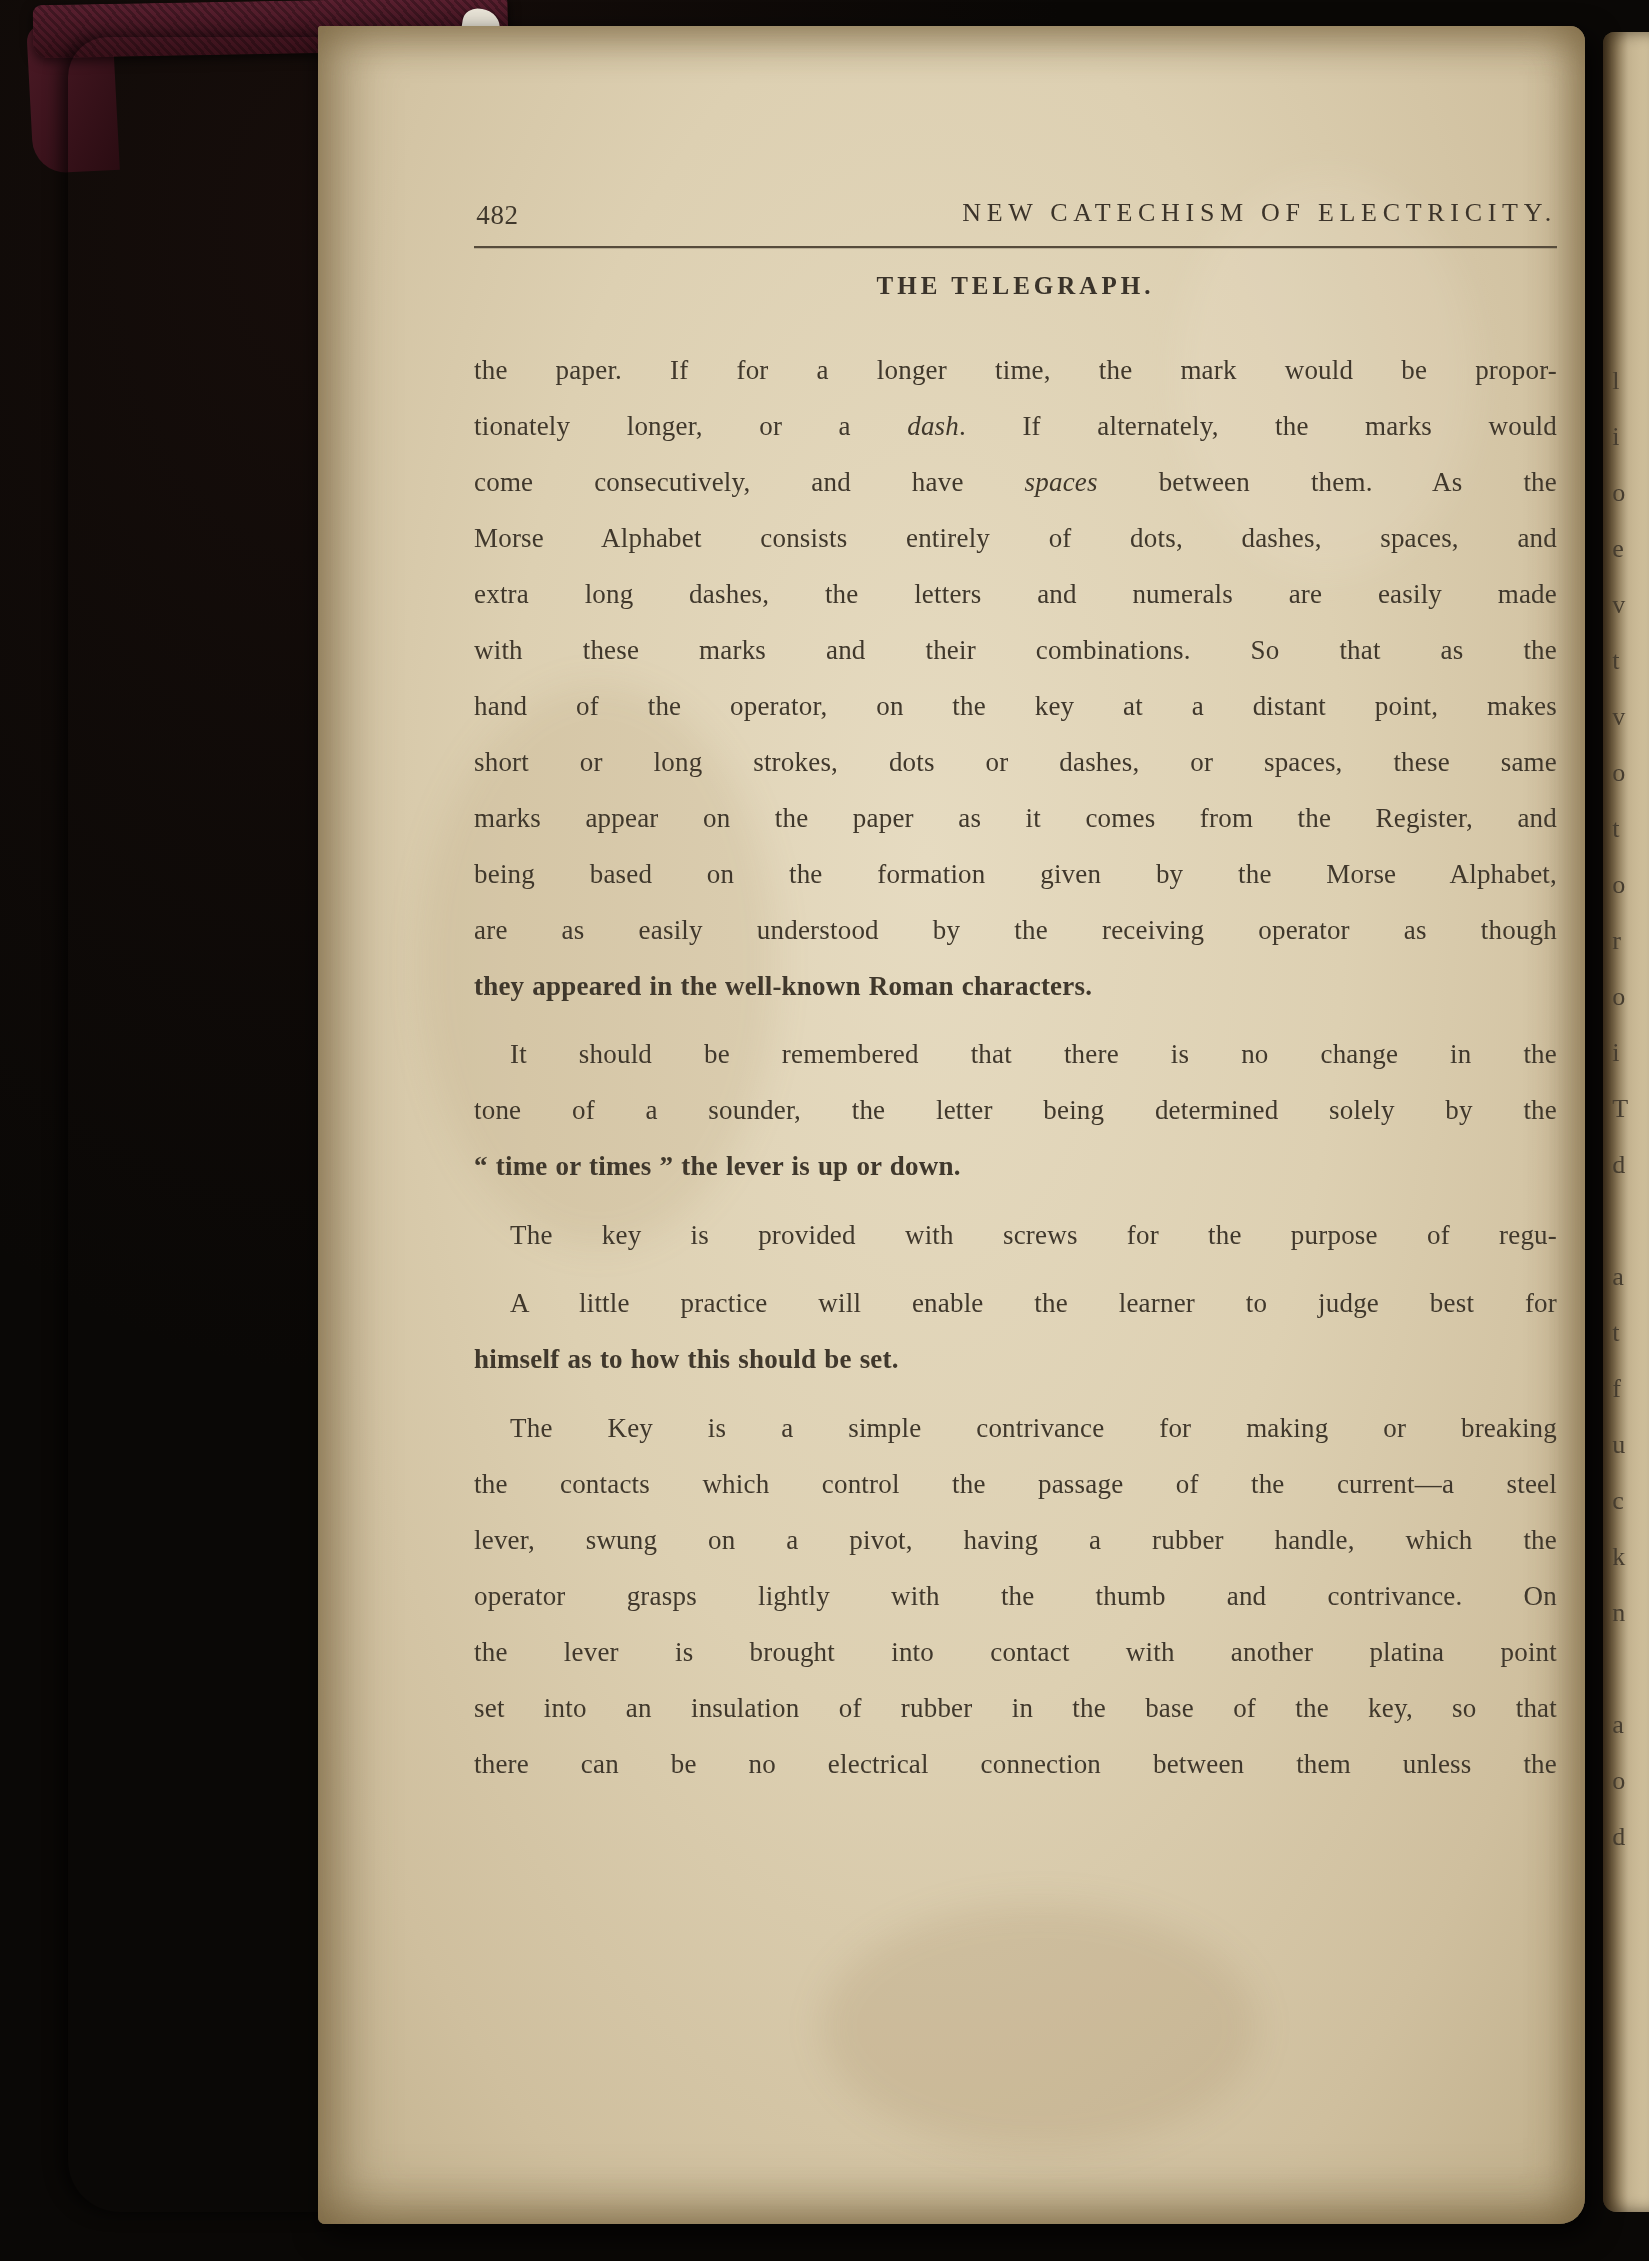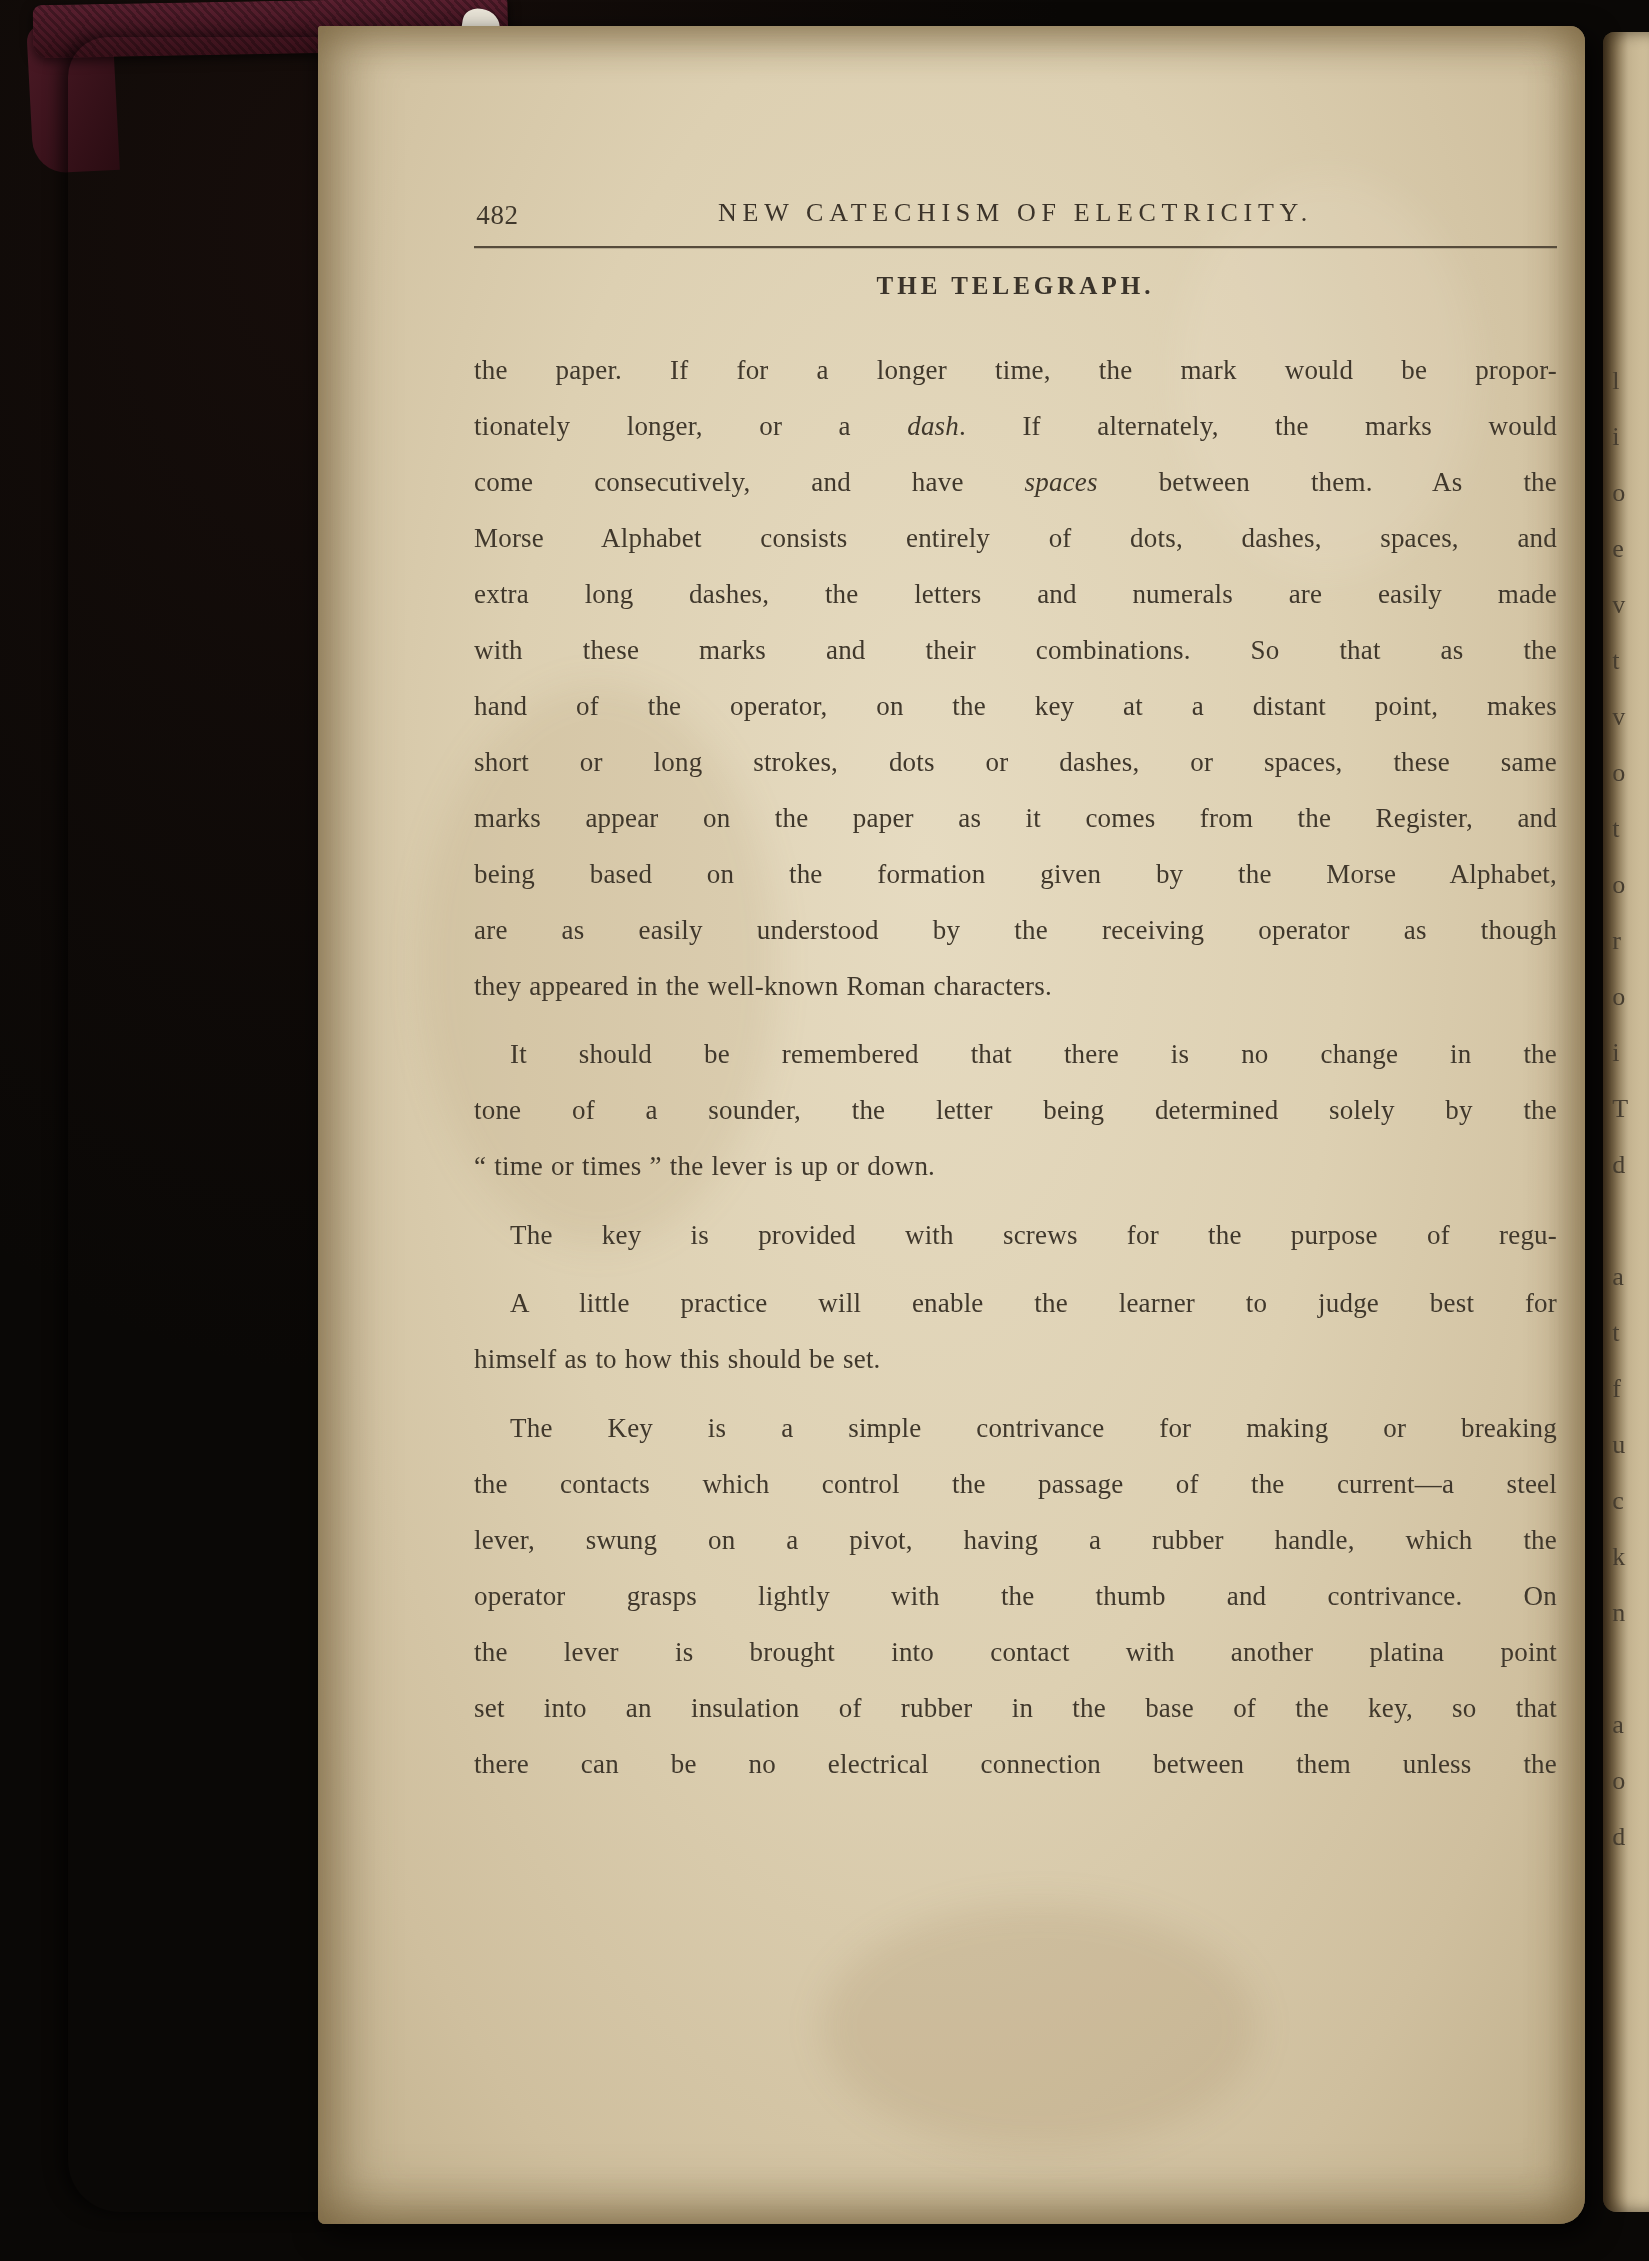--- a/index.html
+++ b/index.html
@@ -62,34 +62,34 @@
   .stain.s2 { left:504px; top:1878px; width:435px; height:246px; background:rgba(130,100,58,.12); }
   .stain.s3 { left:859px; top:149px; width:298px; height:401px; background:rgba(255,250,232,.10); }
 
   
   .text-block {
     position:absolute; left:156px; top:172px; width:1083px;
     color:#40382c;
   }
   .header { position:relative; height:33px; }
   .page-number { position:absolute; left:2.3px; top:2.3px; font-size:27px; letter-spacing:0.6px; }
-  .running-title { text-align:center; font-size:26px; letter-spacing:5.7px; color:#3c342a; }
+  .running-title { text-align:right; font-size:26px; letter-spacing:5.7px; color:#3c342a; }
   .header-rule { margin-top:15px; height:1.7px; background:#564b3b; box-shadow:0 0.6px 0 rgba(86,75,59,.4); }
   .section-heading {
     margin-top:24px; height:30px; text-align:center;
     font-size:25px; font-weight:bold; letter-spacing:4px; color:#3a332a;
   }
   .body-text { margin-top:40px; font-size:27px; }
   .para + .para { margin-top:12.6px; }
   .line {
     height:56px; line-height:56px;
     text-align:justify; text-align-last:justify; text-justify:inter-word;
     word-spacing:1.1px; letter-spacing:0.2px;
   }
-  .line.lastline { text-align-last:left; }
+  .line.lastline { text-align-last:left;font-weight:bold; }
   .para.indent .line:first-child { text-indent:36px; }
   .line i { font-style:italic; }
 
   
   .right-sliver {
     position:absolute; left:1603px; top:32px; width:46px; height:2180px;
     background: linear-gradient(90deg, #59482f 0%, #8d7854 18%, #c4b390 55%, #d2c29e 100%);
     border-radius: 11.5px 0 0 13.7px;
     box-shadow: inset 10.3px 0 15px rgba(30,20,8,.6);
   }

